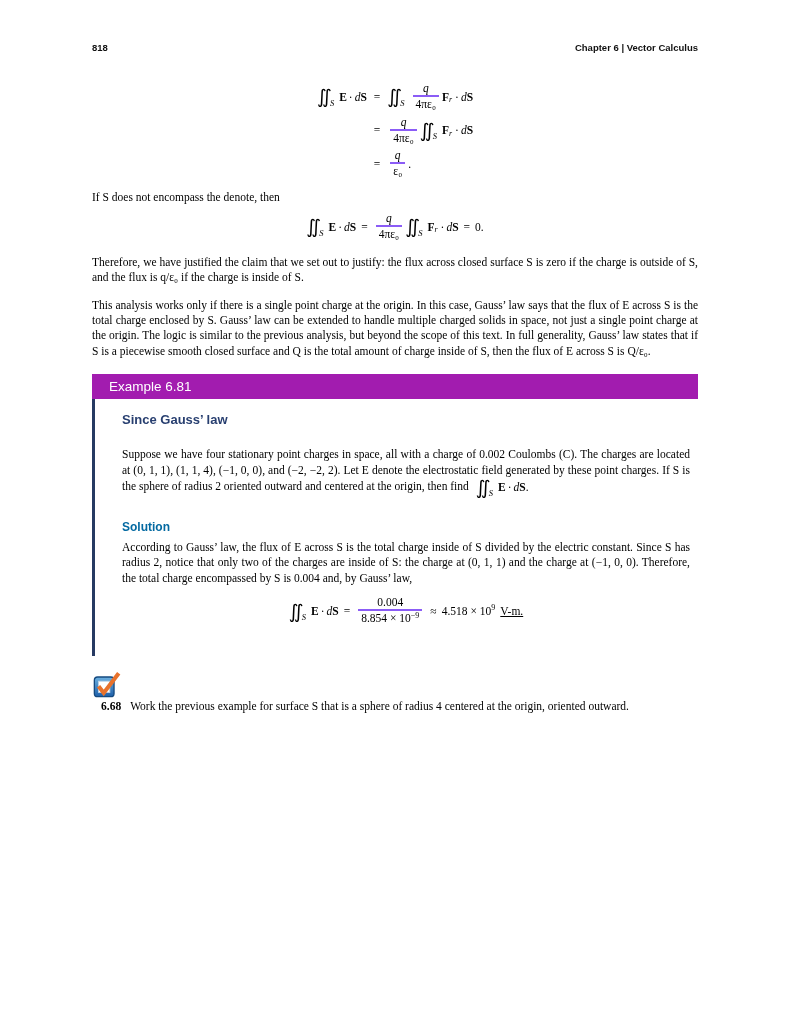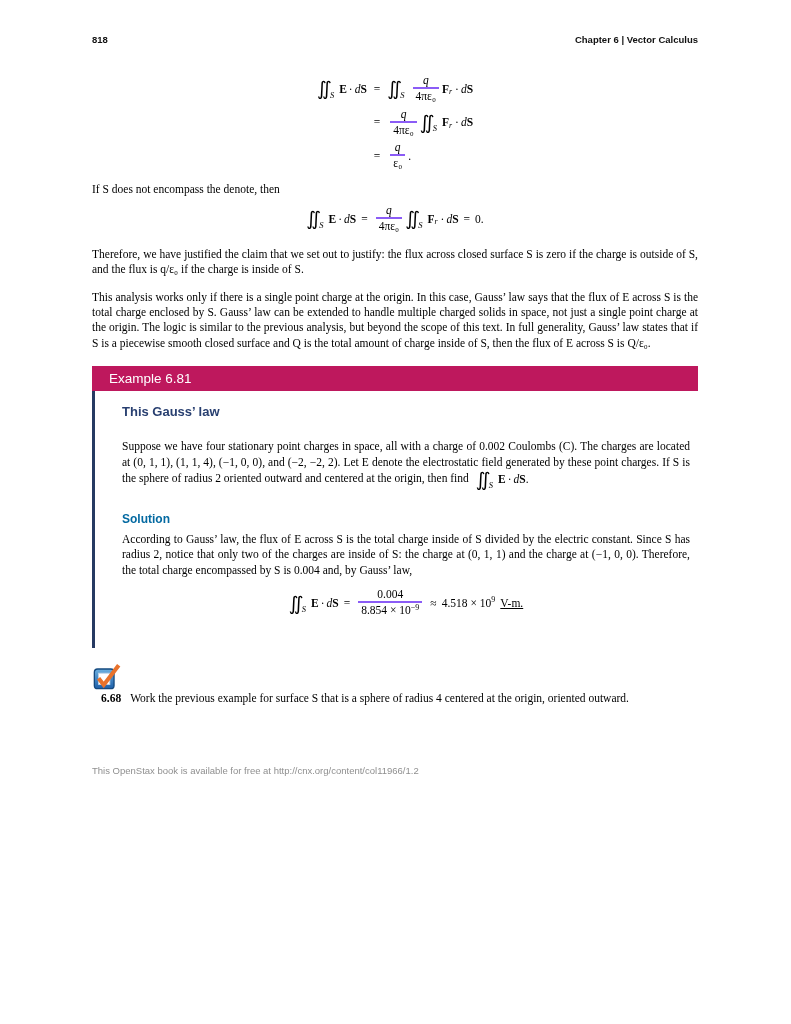--- a/index.html
+++ b/index.html
@@ -4,21 +4,21 @@
 <style>
   * { box-sizing: border-box; margin: 0; padding: 0; }
   html, body { background: #ffffff; }
   .page {
     position: relative;
     width: 791px; height: 803px;
     background: #fff;
     font-family: "Liberation Serif", "DejaVu Serif", serif;
     color: #000;
     overflow: hidden;
-    margin: 4px auto;
+    margin: 12px auto;
   }
   .page-header {
     position: absolute; top: 30px; left: 92px; right: 93px;
     display: flex; justify-content: space-between;
     font-family: "Liberation Sans", sans-serif;
     font-size: 9.5px; font-weight: bold; color: #111;
   }
   .content { position: absolute; top: 0; left: 92px; width: 606px; }
 
   .body-text { font-size: 11.5px; line-height: 15.4px; }
@@ -61,21 +61,21 @@
   
   .eq-derivation { margin-top: 70px; }
   .p-if { margin-top: 11px; }
   .eq-noorigin { margin-top: 7px; }
   .p-claim { margin-top: 13px; }
   .p-general { margin-top: 12px; }
 
   
   .example-box { margin-top: 15px; }
   .example-header {
-    background: #be185d; color: #fff;
+    background: #a21caf; color: #fff;
     font-family: "Liberation Sans", sans-serif;
     font-size: 13.5px; height: 25px; line-height: 25px;
     padding-left: 17px;
   }
   .example-body {
     border-left: 3px solid #263a62;
     padding: 13px 8px 30px 27px;
   }
   .example-title {
     font-family: "Liberation Sans", sans-serif;
@@ -207,21 +207,21 @@
     </div>
 
     <p class="body-text just p-claim">Therefore, we have justified the claim that we set out to justify: the flux across closed surface S is zero if the charge is outside of S, and the flux is q/ε₀ if the charge is inside of S.</p>
     <p class="body-text just p-general">This analysis works only if there is a single point charge at the origin. In this case, Gauss’ law says that the flux of E across S is the total charge enclosed by S. Gauss’ law can be extended to handle multiple charged solids in space, not just a single point charge at the origin. The logic is similar to the previous analysis, but beyond the scope of this text. In full generality, Gauss’ law states that if S is a piecewise smooth closed surface and Q is the total amount of charge inside of S, then the flux of E across S is Q/ε₀.</p>
 
     <div class="example-box">
       <div class="example-header">
         <span>Example 6.81</span>
       </div>
       <div class="example-body">
-        <h3 class="example-title">This Gauss’ law</h3>
+        <h3 class="example-title">Since Gauss’ law</h3>
 
         <p class="body-text just example-problem"><span>Suppose we have four stationary point charges in space, all with a charge of 0.002 Coulombs (C). The charges are located at (0, 1, 1), (1, 1, 4), (−1, 0, 0), and (−2, −2, 2). Let E denote the electrostatic field generated by these point charges. If S is the sphere of radius 2 oriented outward and centered at the origin, then find</span><span class="inline-math">
               <span class="iintw">
                 <span class="iint">∬</span>
                 <span class="iints">S</span>
               </span>
               <span class="vec">E</span>
               <span class="cdot">·</span>
               <span class="it">d</span>
               <span class="vec">S</span>
@@ -265,14 +265,13 @@
         </defs>
         <rect x="1.5" y="8.5" width="21" height="21" rx="3.5" fill="url(#cpg)" stroke="#14497f" stroke-width="1.4"></rect>
         <rect x="6" y="13" width="12" height="12" fill="#ffffff" stroke="#bcd2e6" stroke-width="1"></rect>
         <path d="M6 18.5 L11.5 25.5 L27.5 4.5" fill="none" stroke="#e8722c" stroke-width="4.4" stroke-linecap="butt"></path>
       </svg>
       <p class="body-text just cp-text"><b class="cp-num">6.68</b><span>Work the previous example for surface S that is a sphere of radius 4 centered at the origin, oriented outward.</span></p>
     </div>
 
   </div>
 
-  <div class="footer">This OpenStax book is available for free at http://cnx.org/content/col11966/1.2</div>
 </div>
 
 </body></html>

